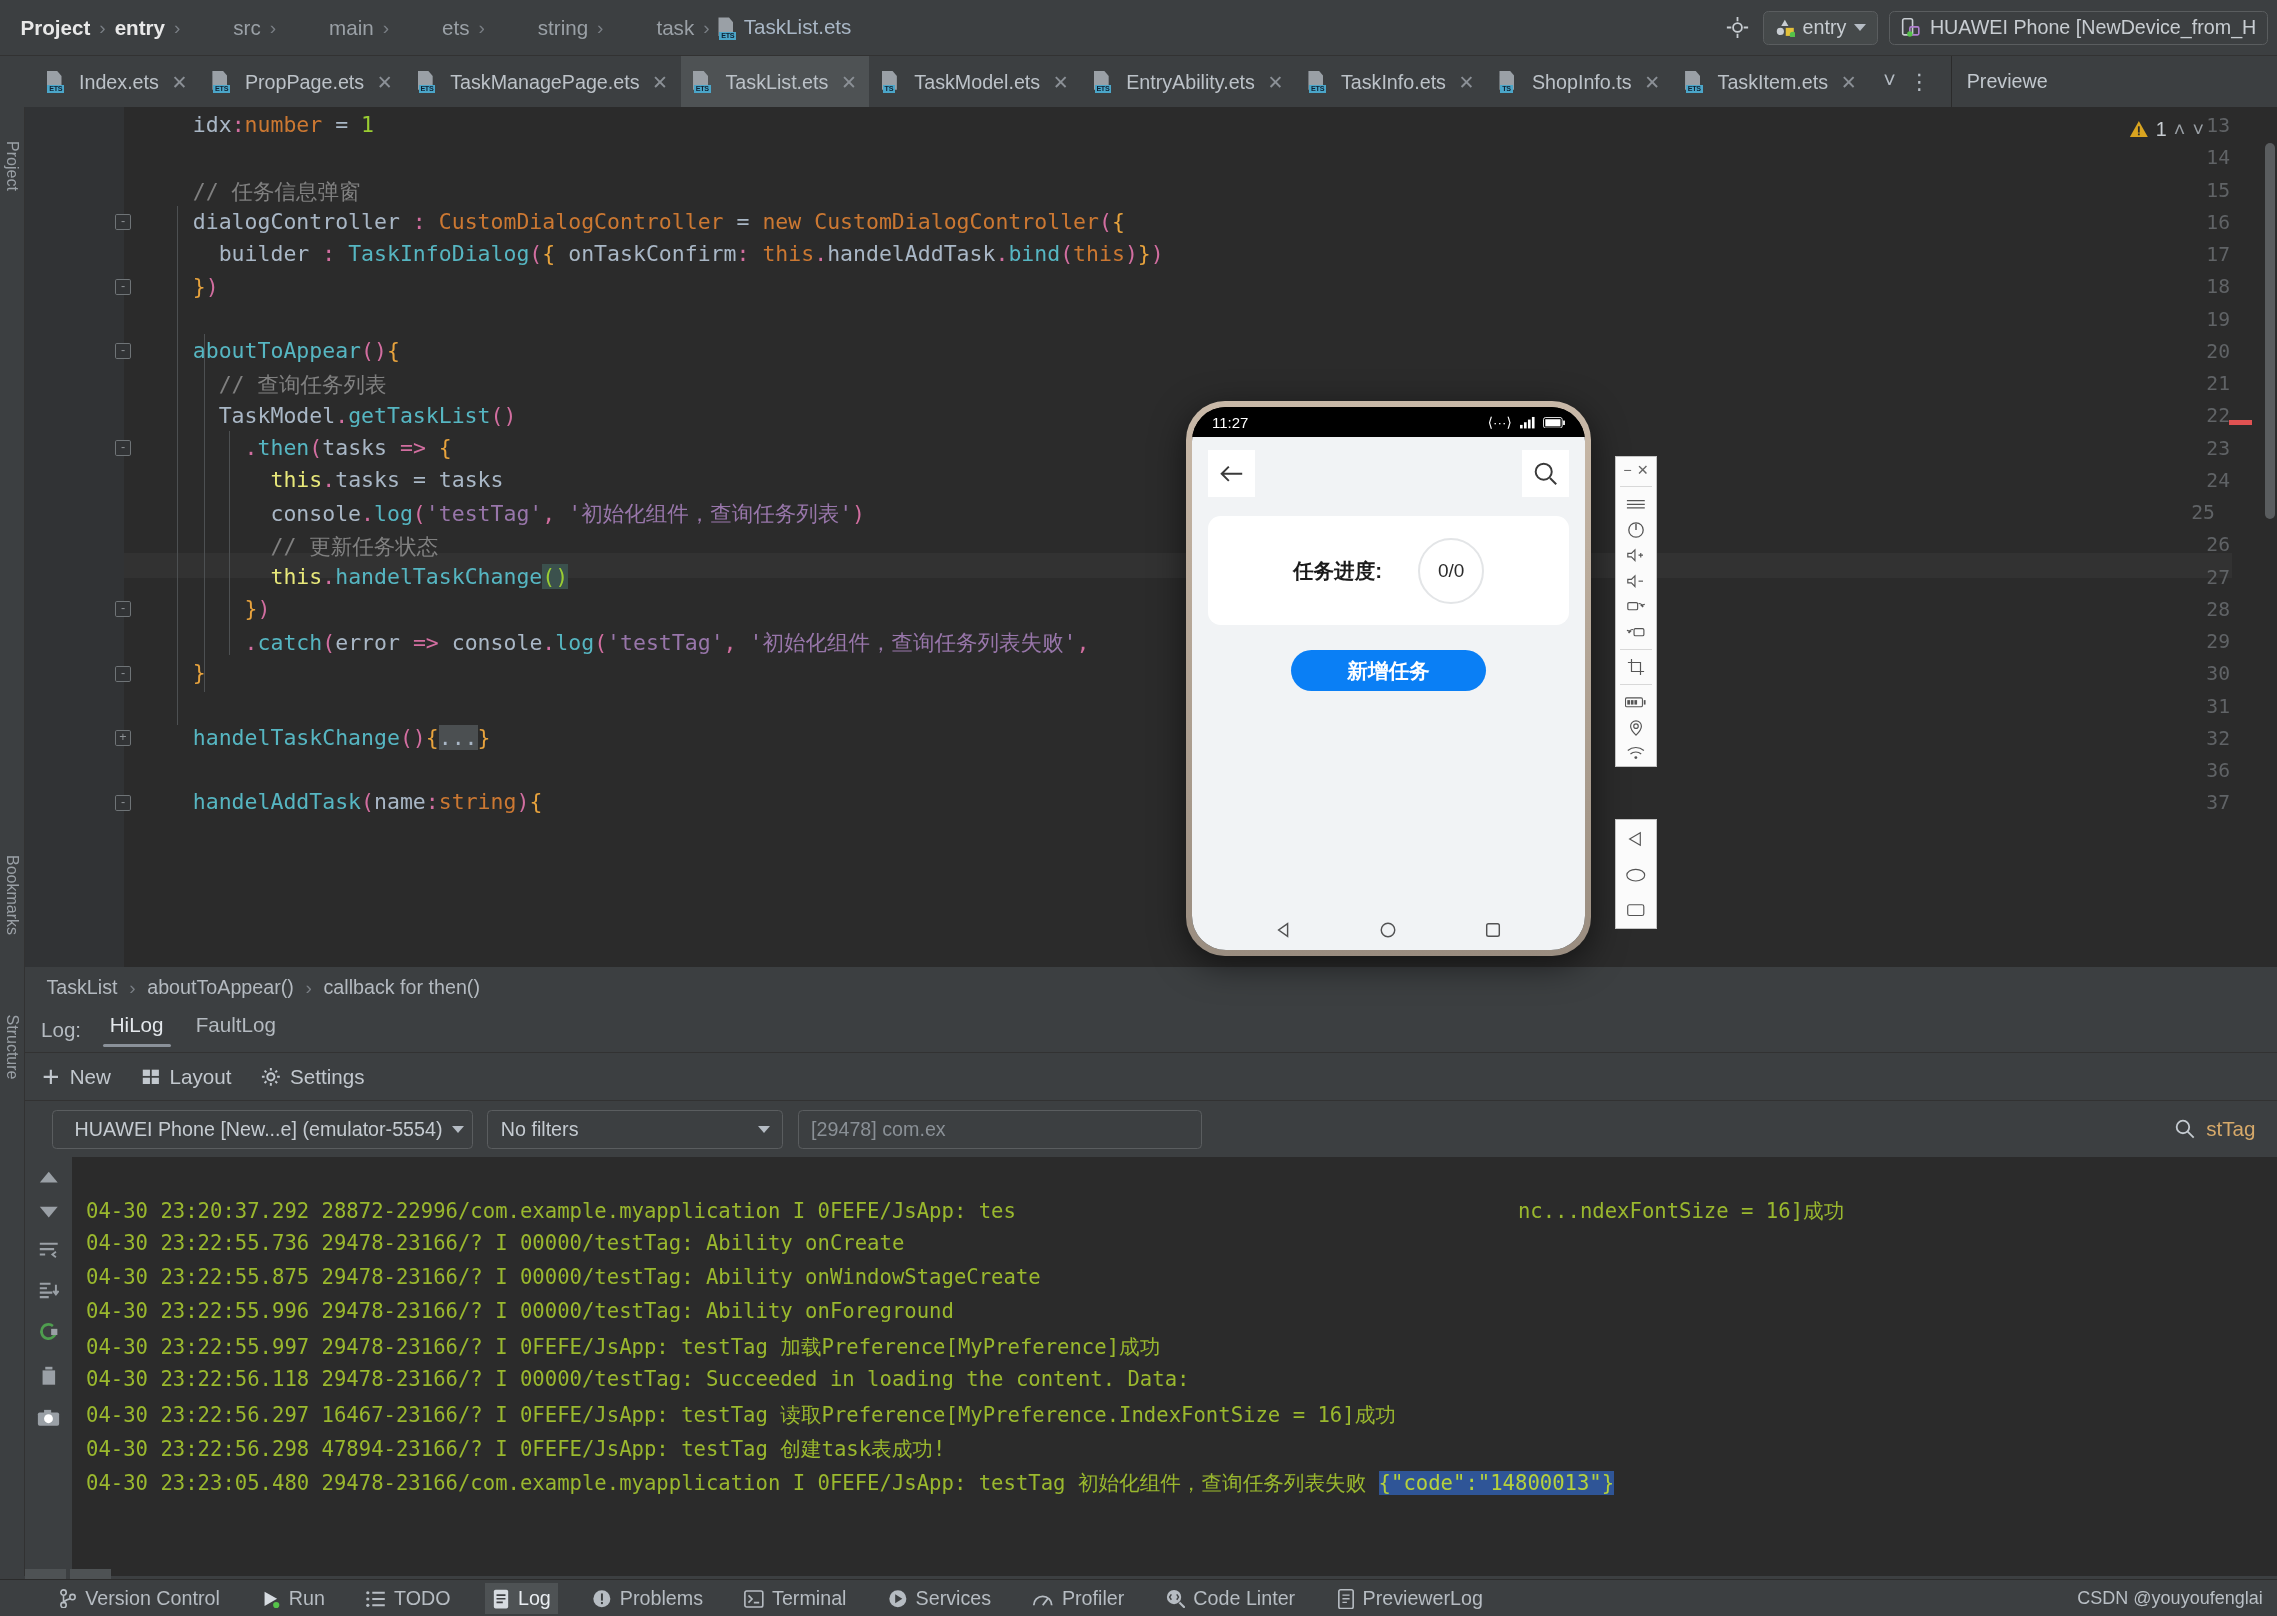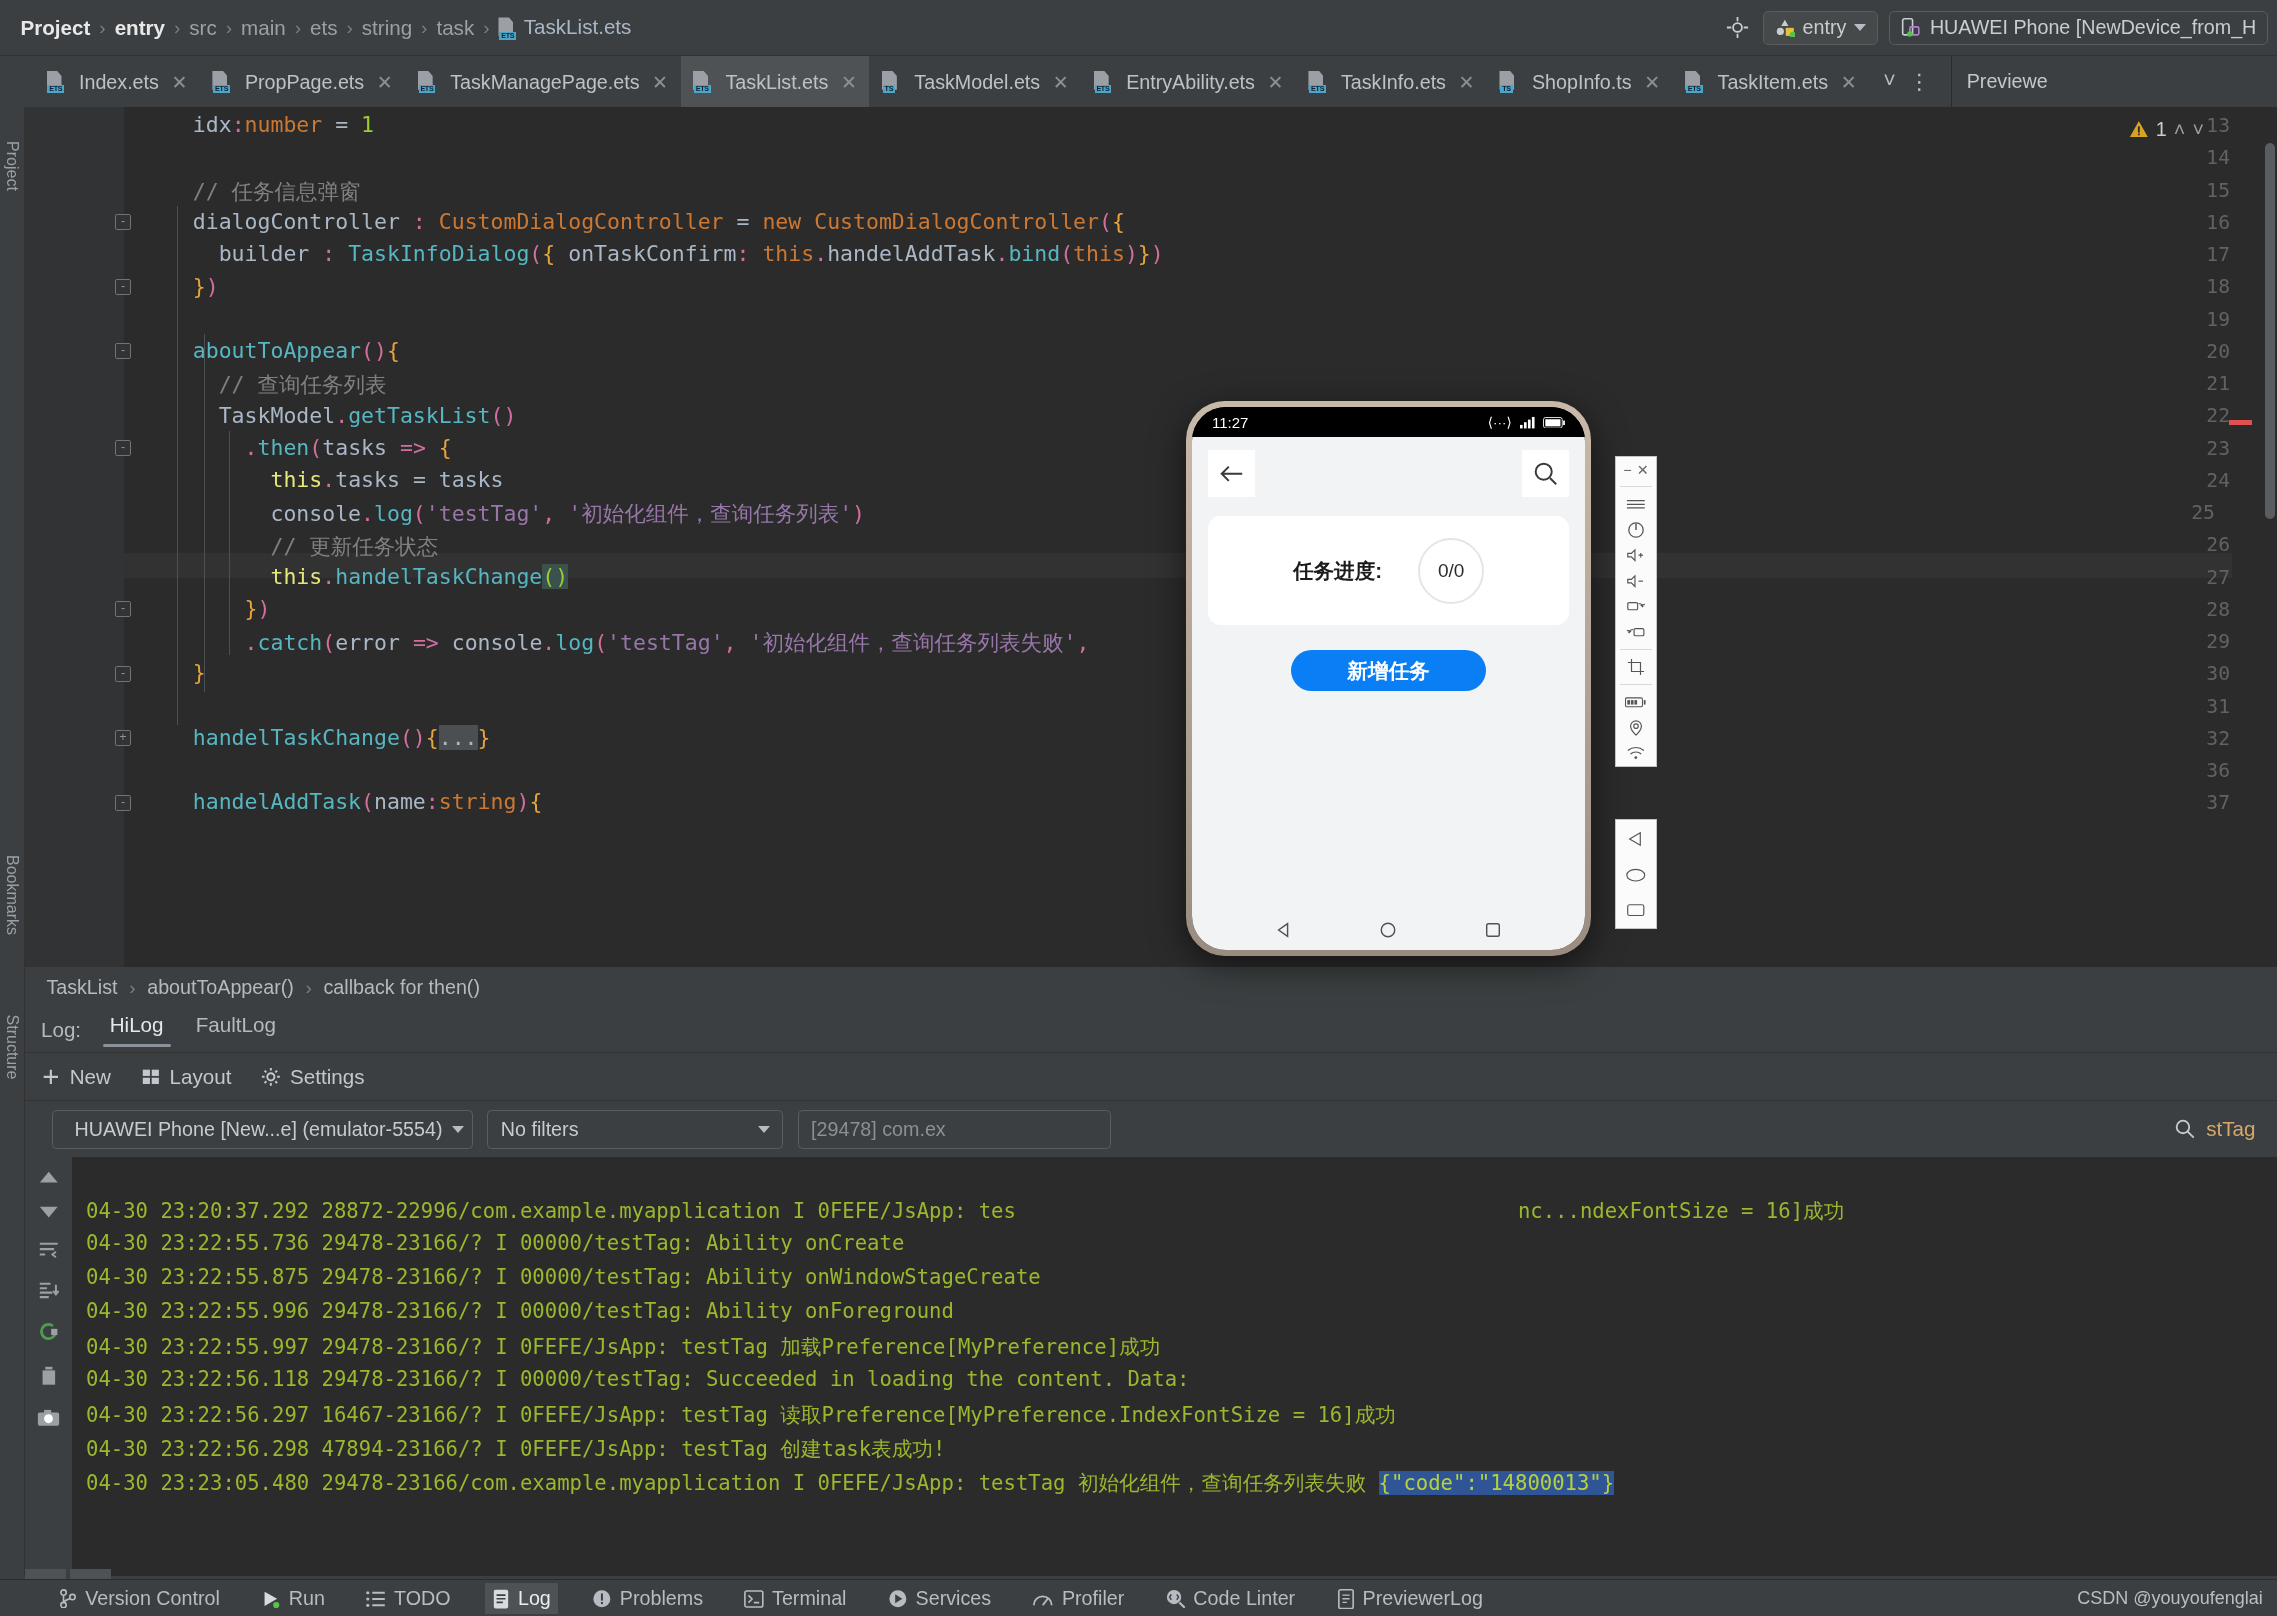--- a/index.html
+++ b/index.html
@@ -13,21 +13,21 @@
 
   
   .topbar {
     position: absolute; left: 0; top: 0; width: 2277px; height: 56px;
     background: #3c3f41; display: flex; align-items: center;
     border-bottom: 0.9px solid #323232;
   }
   .crumbs { display: flex; align-items: center; padding-left: 16px; gap: 1.8px; font-size: 20.6px; }
   .crumb { color: #a9b7c6; padding: 0 4.5px; white-space: nowrap; }
   .crumb.bold { color: #e8e8e8; font-weight: bold; }
-  .crumb.dim { color: #9aa0a6; }
+  .crumb.dim { color: #9aa0a6; margin-left: 44px; }
   .csep { color: #7a7f85; font-size: 19px; padding: 0 2.7px; }
   .ets-badge {
     display:inline-flex; width: 19px; height: 22.4px; position: relative;
     margin-right: 6.3px; vertical-align: middle; flex: none;
   }
   .ets-badge .pg {
     position:absolute; left:0; top:0; width:15px; height:19px;
     background:#9aa0a6; clip-path: polygon(0 0, 70% 0, 100% 28%, 100% 100%, 0 100%);
   }
   .ets-badge .tag {
@@ -161,21 +161,21 @@
   .filters {
     height: 56px; display:flex; align-items:center; gap: 14.3px; padding-left: 27px;
   }
   .fbox {
     display:flex; align-items:center; gap: 9px; height: 39px;
     border: 0.9px solid #5a5d5f; border-radius: 4.5px; background: #3c3f41;
     padding: 0 12.5px; color: #c5cbd1; font-size: 19.7px; white-space: nowrap;
   }
   .fbox.w1 { width: 421px; }
   .fbox.w2 { width: 296px; justify-content: space-between; }
-  .fbox.w3 { width: 313px; color:#8a9096; }
+  .fbox.w3 { width: 404px; color:#8a9096; }
   .logsearch {
     margin-left: auto; display:flex; align-items:center; gap: 10.7px;
     padding-right: 21.5px; color:#c5cbd1; font-size: 20.6px;
   }
   .logbody {
     position: absolute; left: 0; top: 149px; right: 0; bottom: 0;
     background: #2b2b2b;
   }
   .lograil {
     position: absolute; left: 0; top: 0; width: 47px; height: 100%;

